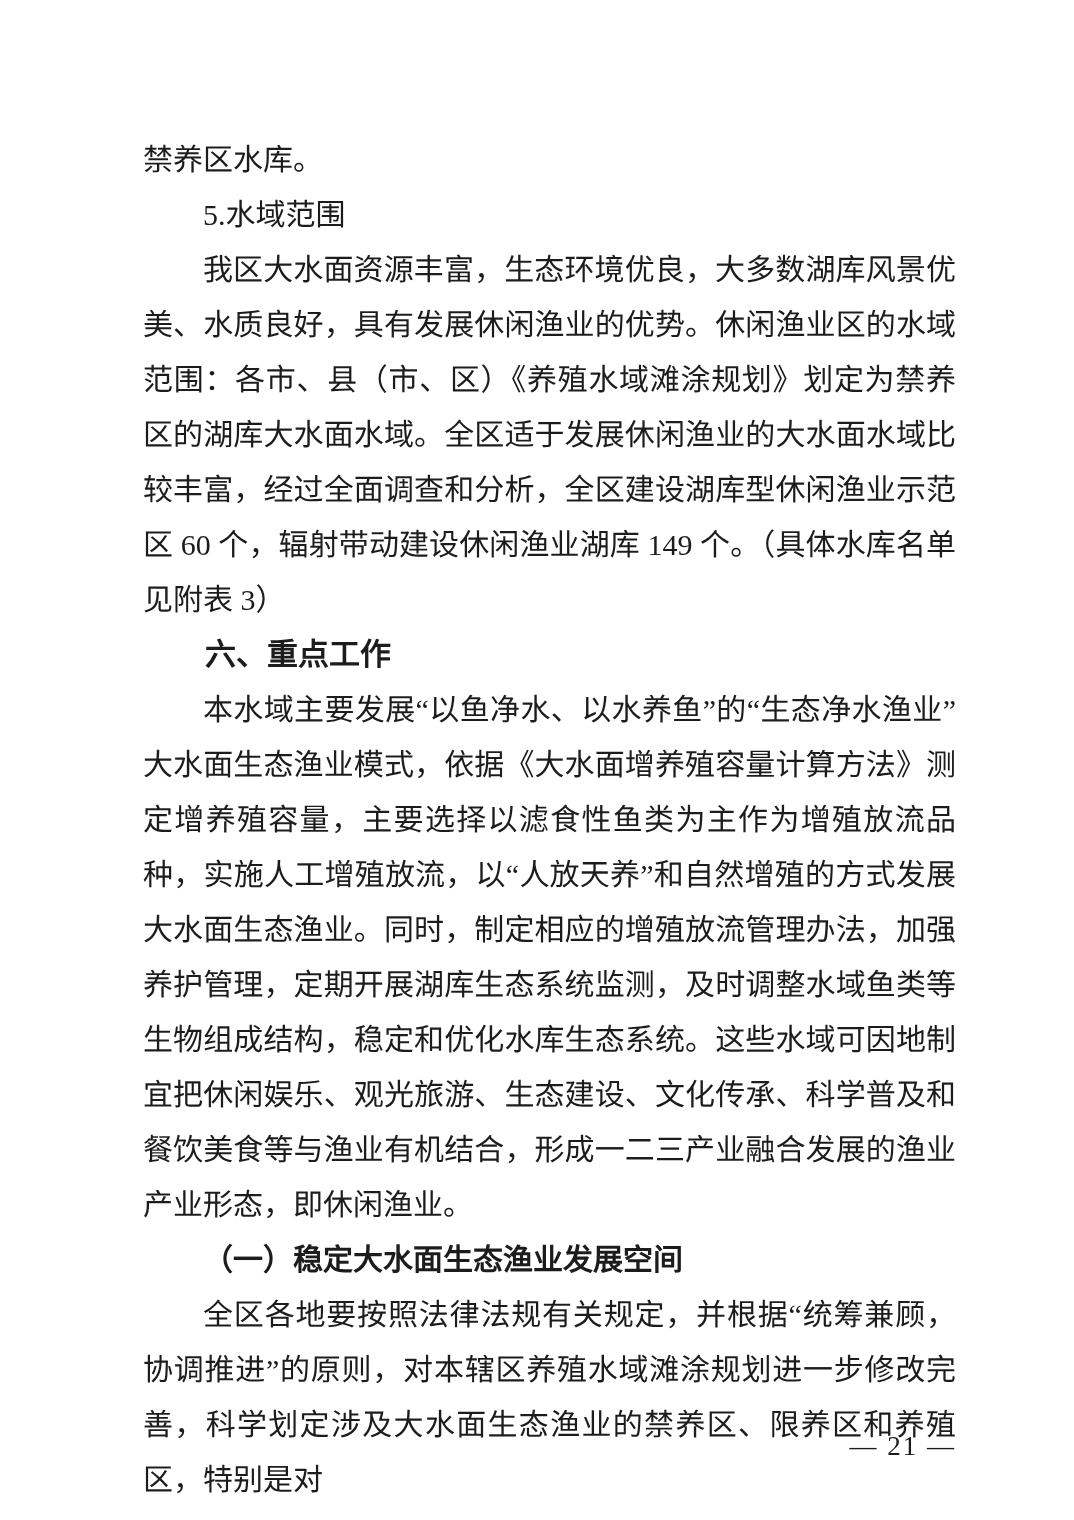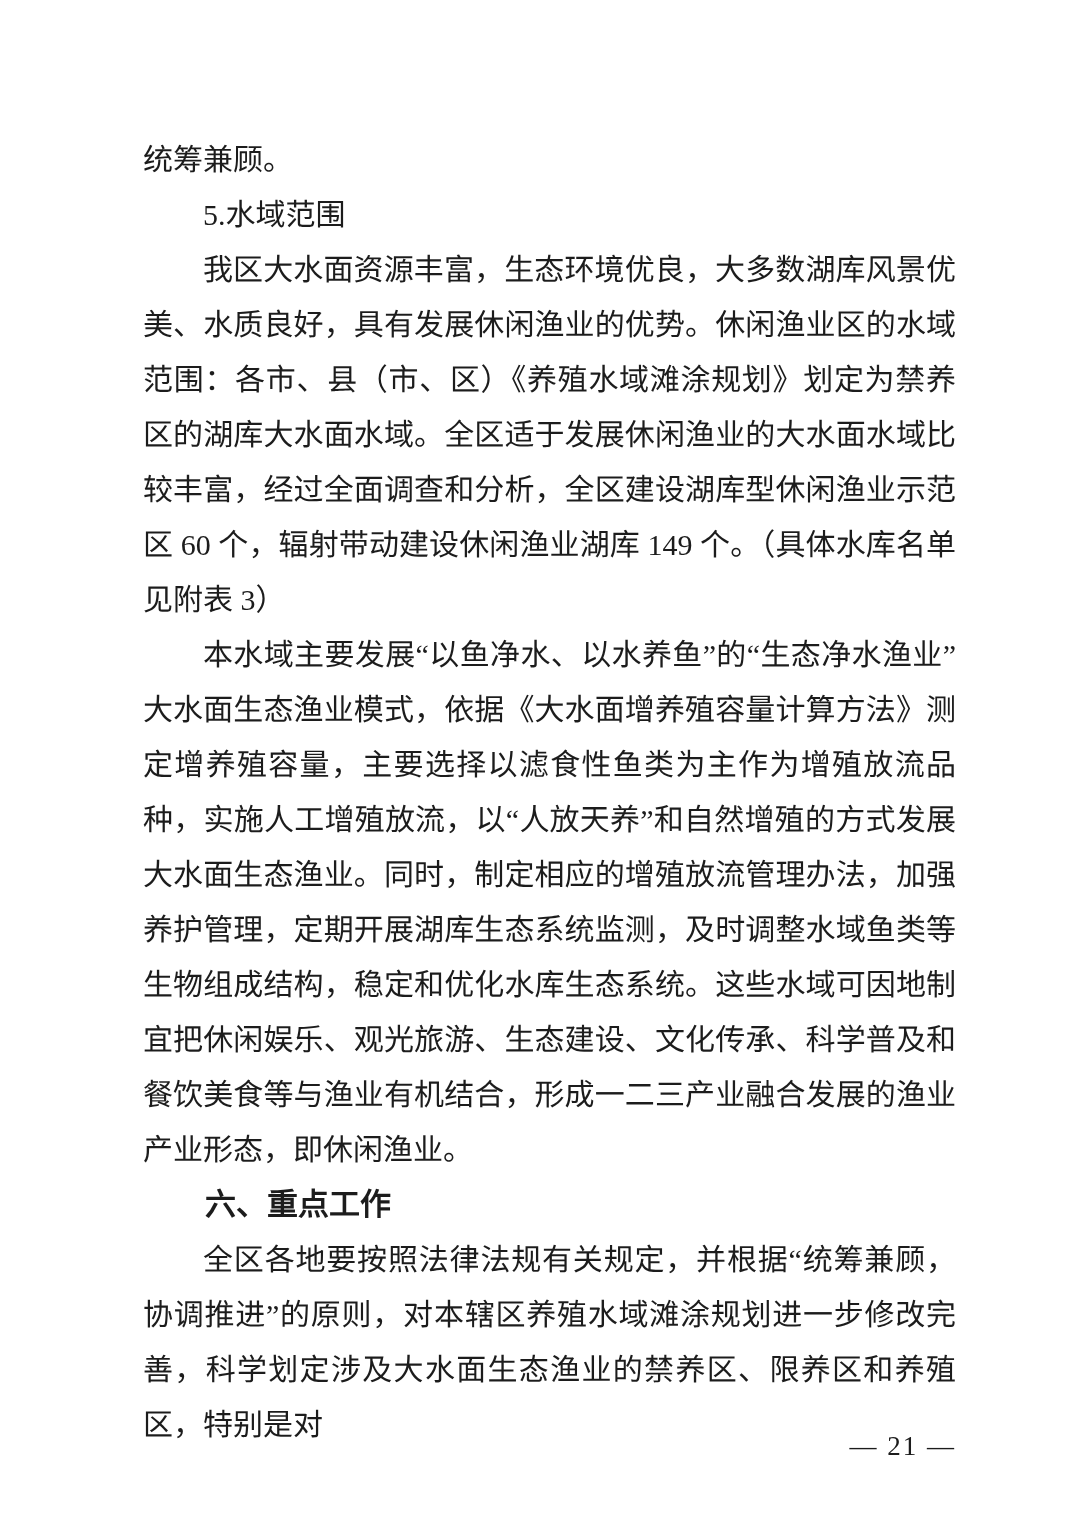--- a/index.html
+++ b/index.html
@@ -65,31 +65,32 @@
     color: #1c1c1c;
   }
 </style>
 </head>
 <body>
 
 <div class="page">
 
   <div class="content">
 
-    <p class="para no-indent">统筹兼顾。</p>
+    <p class="para no-indent">禁养区水库。</p>
 
     <p class="para indent">5.水域范围</p>
 
     <p class="para indent">我区大水面资源丰富，生态环境优良，大多数湖库风景优美、水质良好，具有发展休闲渔业的优势。休闲渔业区的水域范围：各市、县（市、区）《养殖水域滩涂规划》划定为禁养区的湖库大水面水域。全区适于发展休闲渔业的大水面水域比较丰富，经过全面调查和分析，全区建设湖库型休闲渔业示范区 60 个，辐射带动建设休闲渔业湖库 149 个。（具体水库名单见附表 3）</p>
 
 
+    <p class="para indent section-heading">六、重点工作</p>
+
     <p class="para indent">本水域主要发展“以鱼净水、以水养鱼”的“生态净水渔业”大水面生态渔业模式，依据《大水面增养殖容量计算方法》测定增养殖容量，主要选择以滤食性鱼类为主作为增殖放流品种，实施人工增殖放流，以“人放天养”和自然增殖的方式发展大水面生态渔业。同时，制定相应的增殖放流管理办法，加强养护管理，定期开展湖库生态系统监测，及时调整水域鱼类等生物组成结构，稳定和优化水库生态系统。这些水域可因地制宜把休闲娱乐、观光旅游、生态建设、文化传承、科学普及和餐饮美食等与渔业有机结合，形成一二三产业融合发展的渔业产业形态，即休闲渔业。</p>
 
-    <p class="para indent section-heading">六、重点工作</p>
-
+    <p class="para indent sub-section-heading">（一）稳定大水面生态渔业发展空间</p>
 
     <p class="para indent">全区各地要按照法律法规有关规定，并根据“统筹兼顾，协调推进”的原则，对本辖区养殖水域滩涂规划进一步修改完善，科学划定涉及大水面生态渔业的禁养区、限养区和养殖区，特别是对</p>
 
   </div>
 
   <div class="footer">
     <span class="page-number">— 21 —</span>
   </div>
 
 </div>

